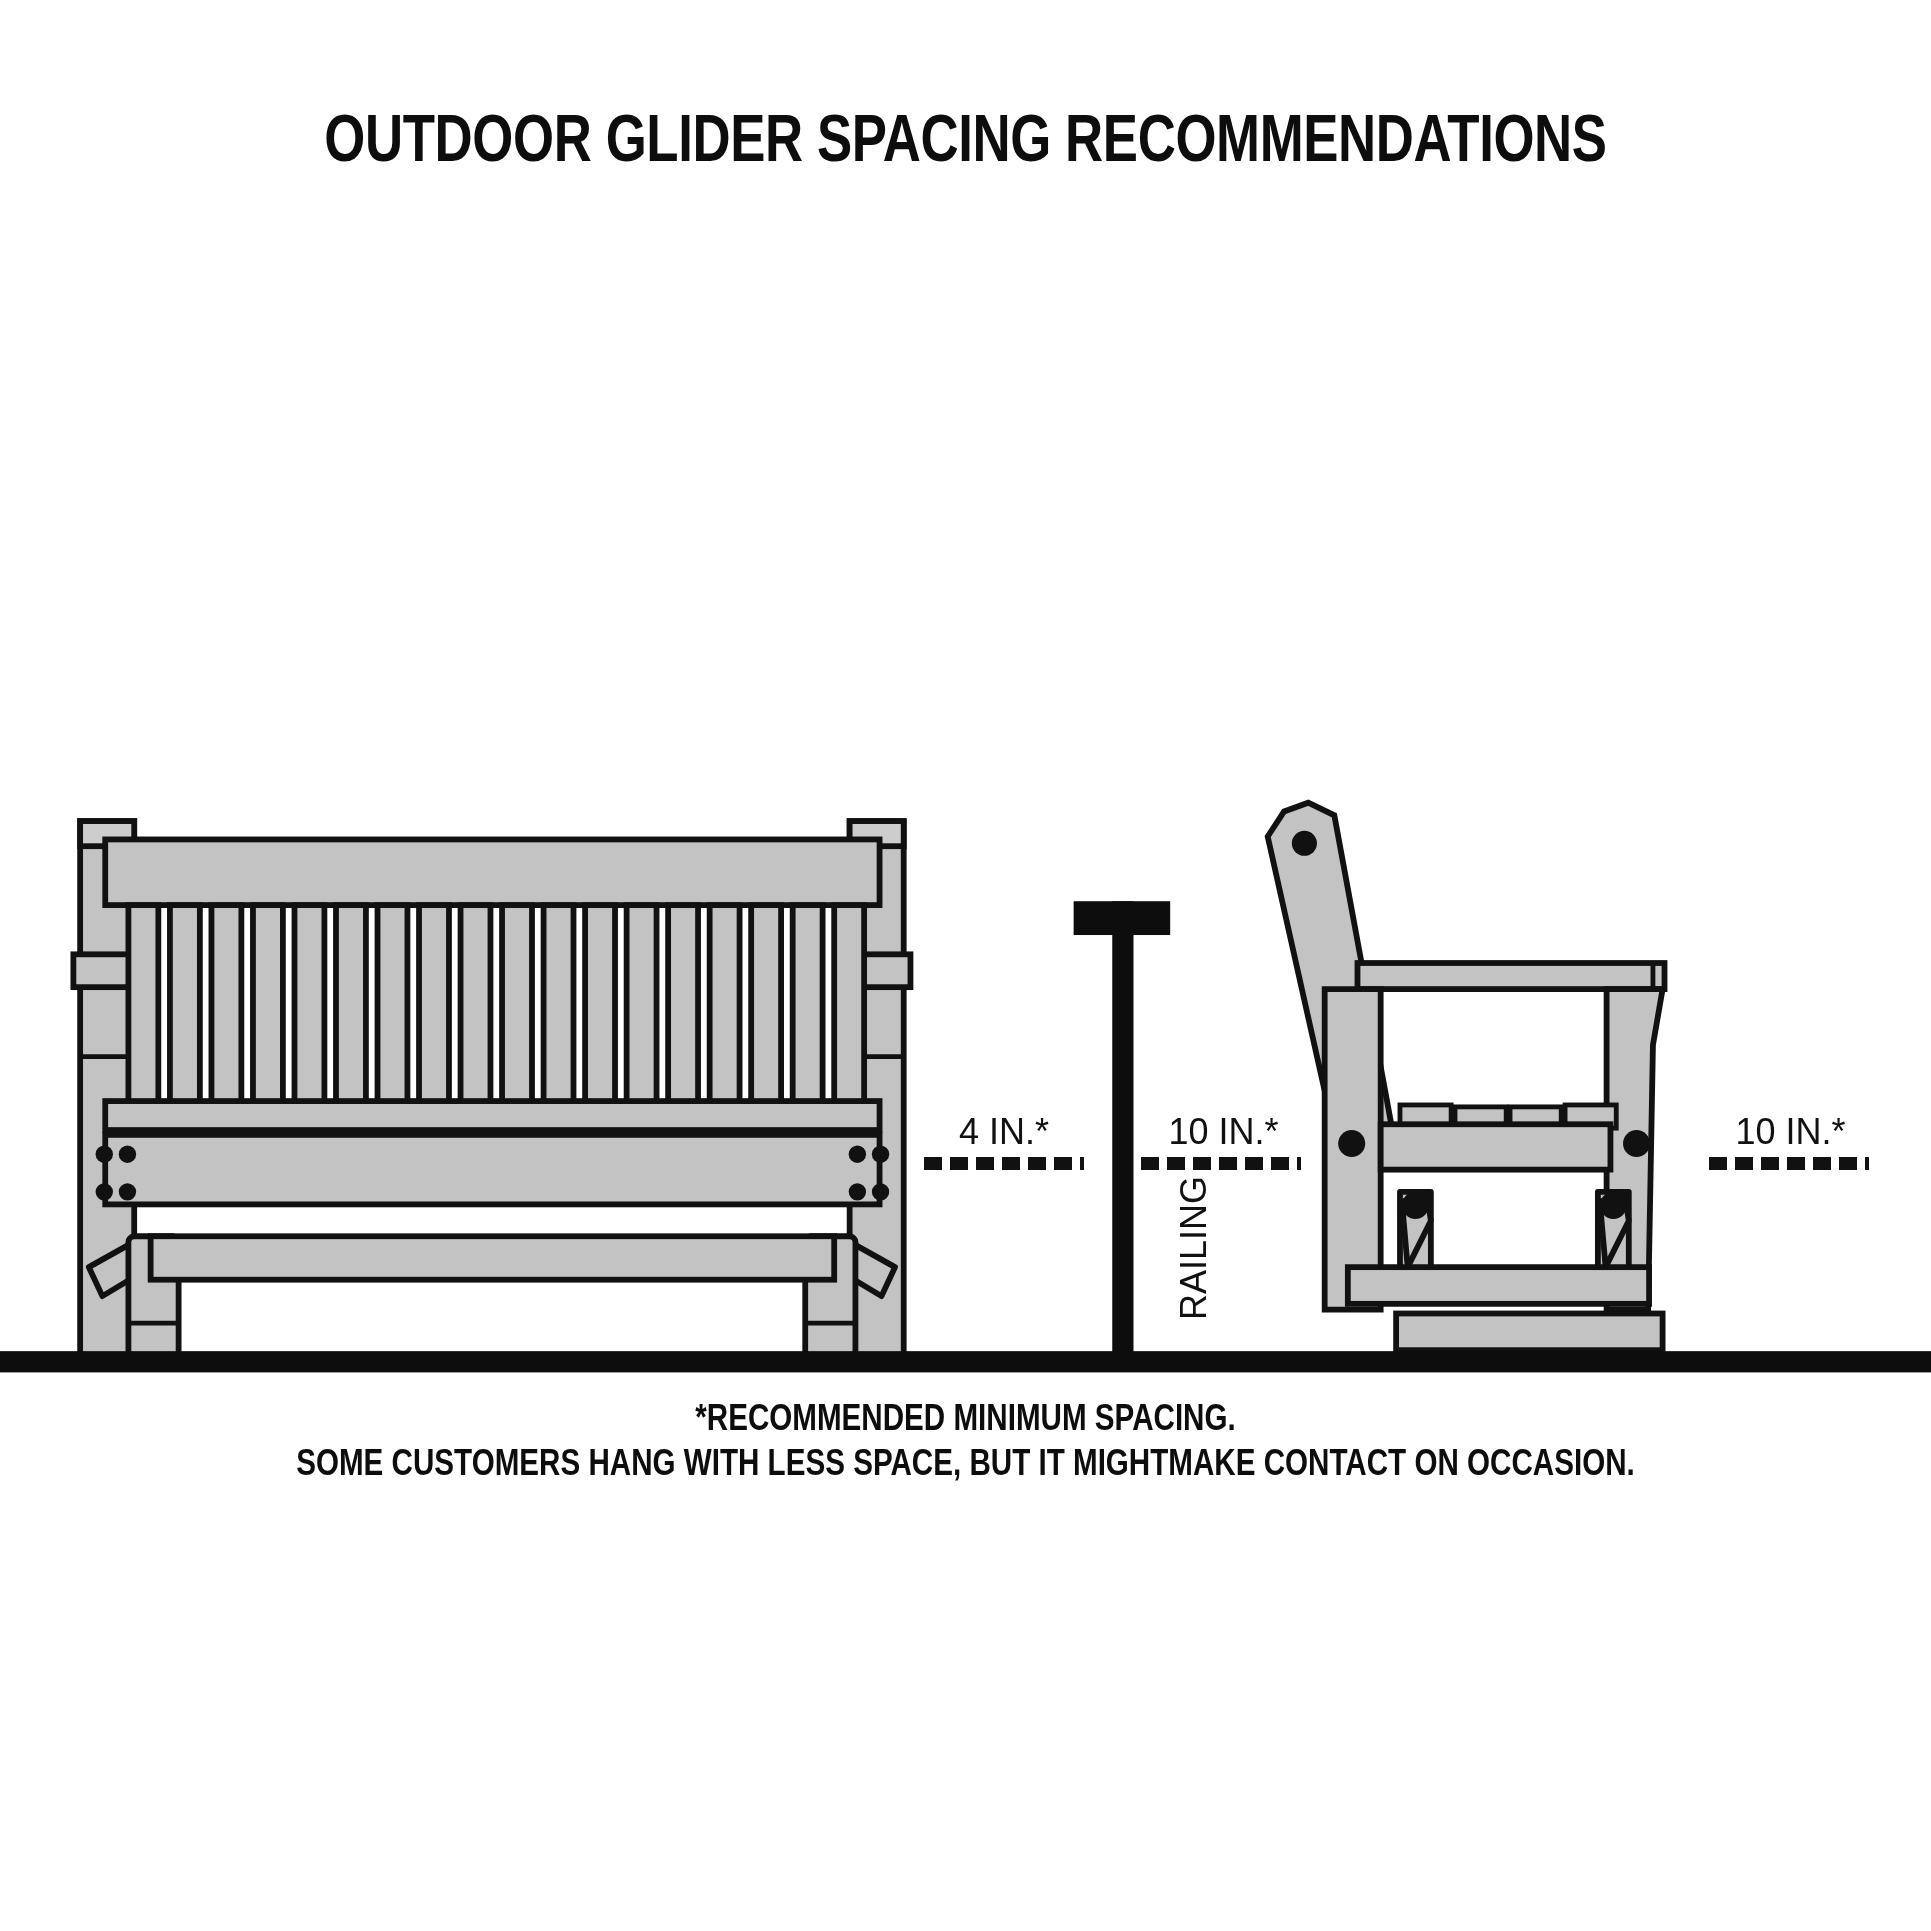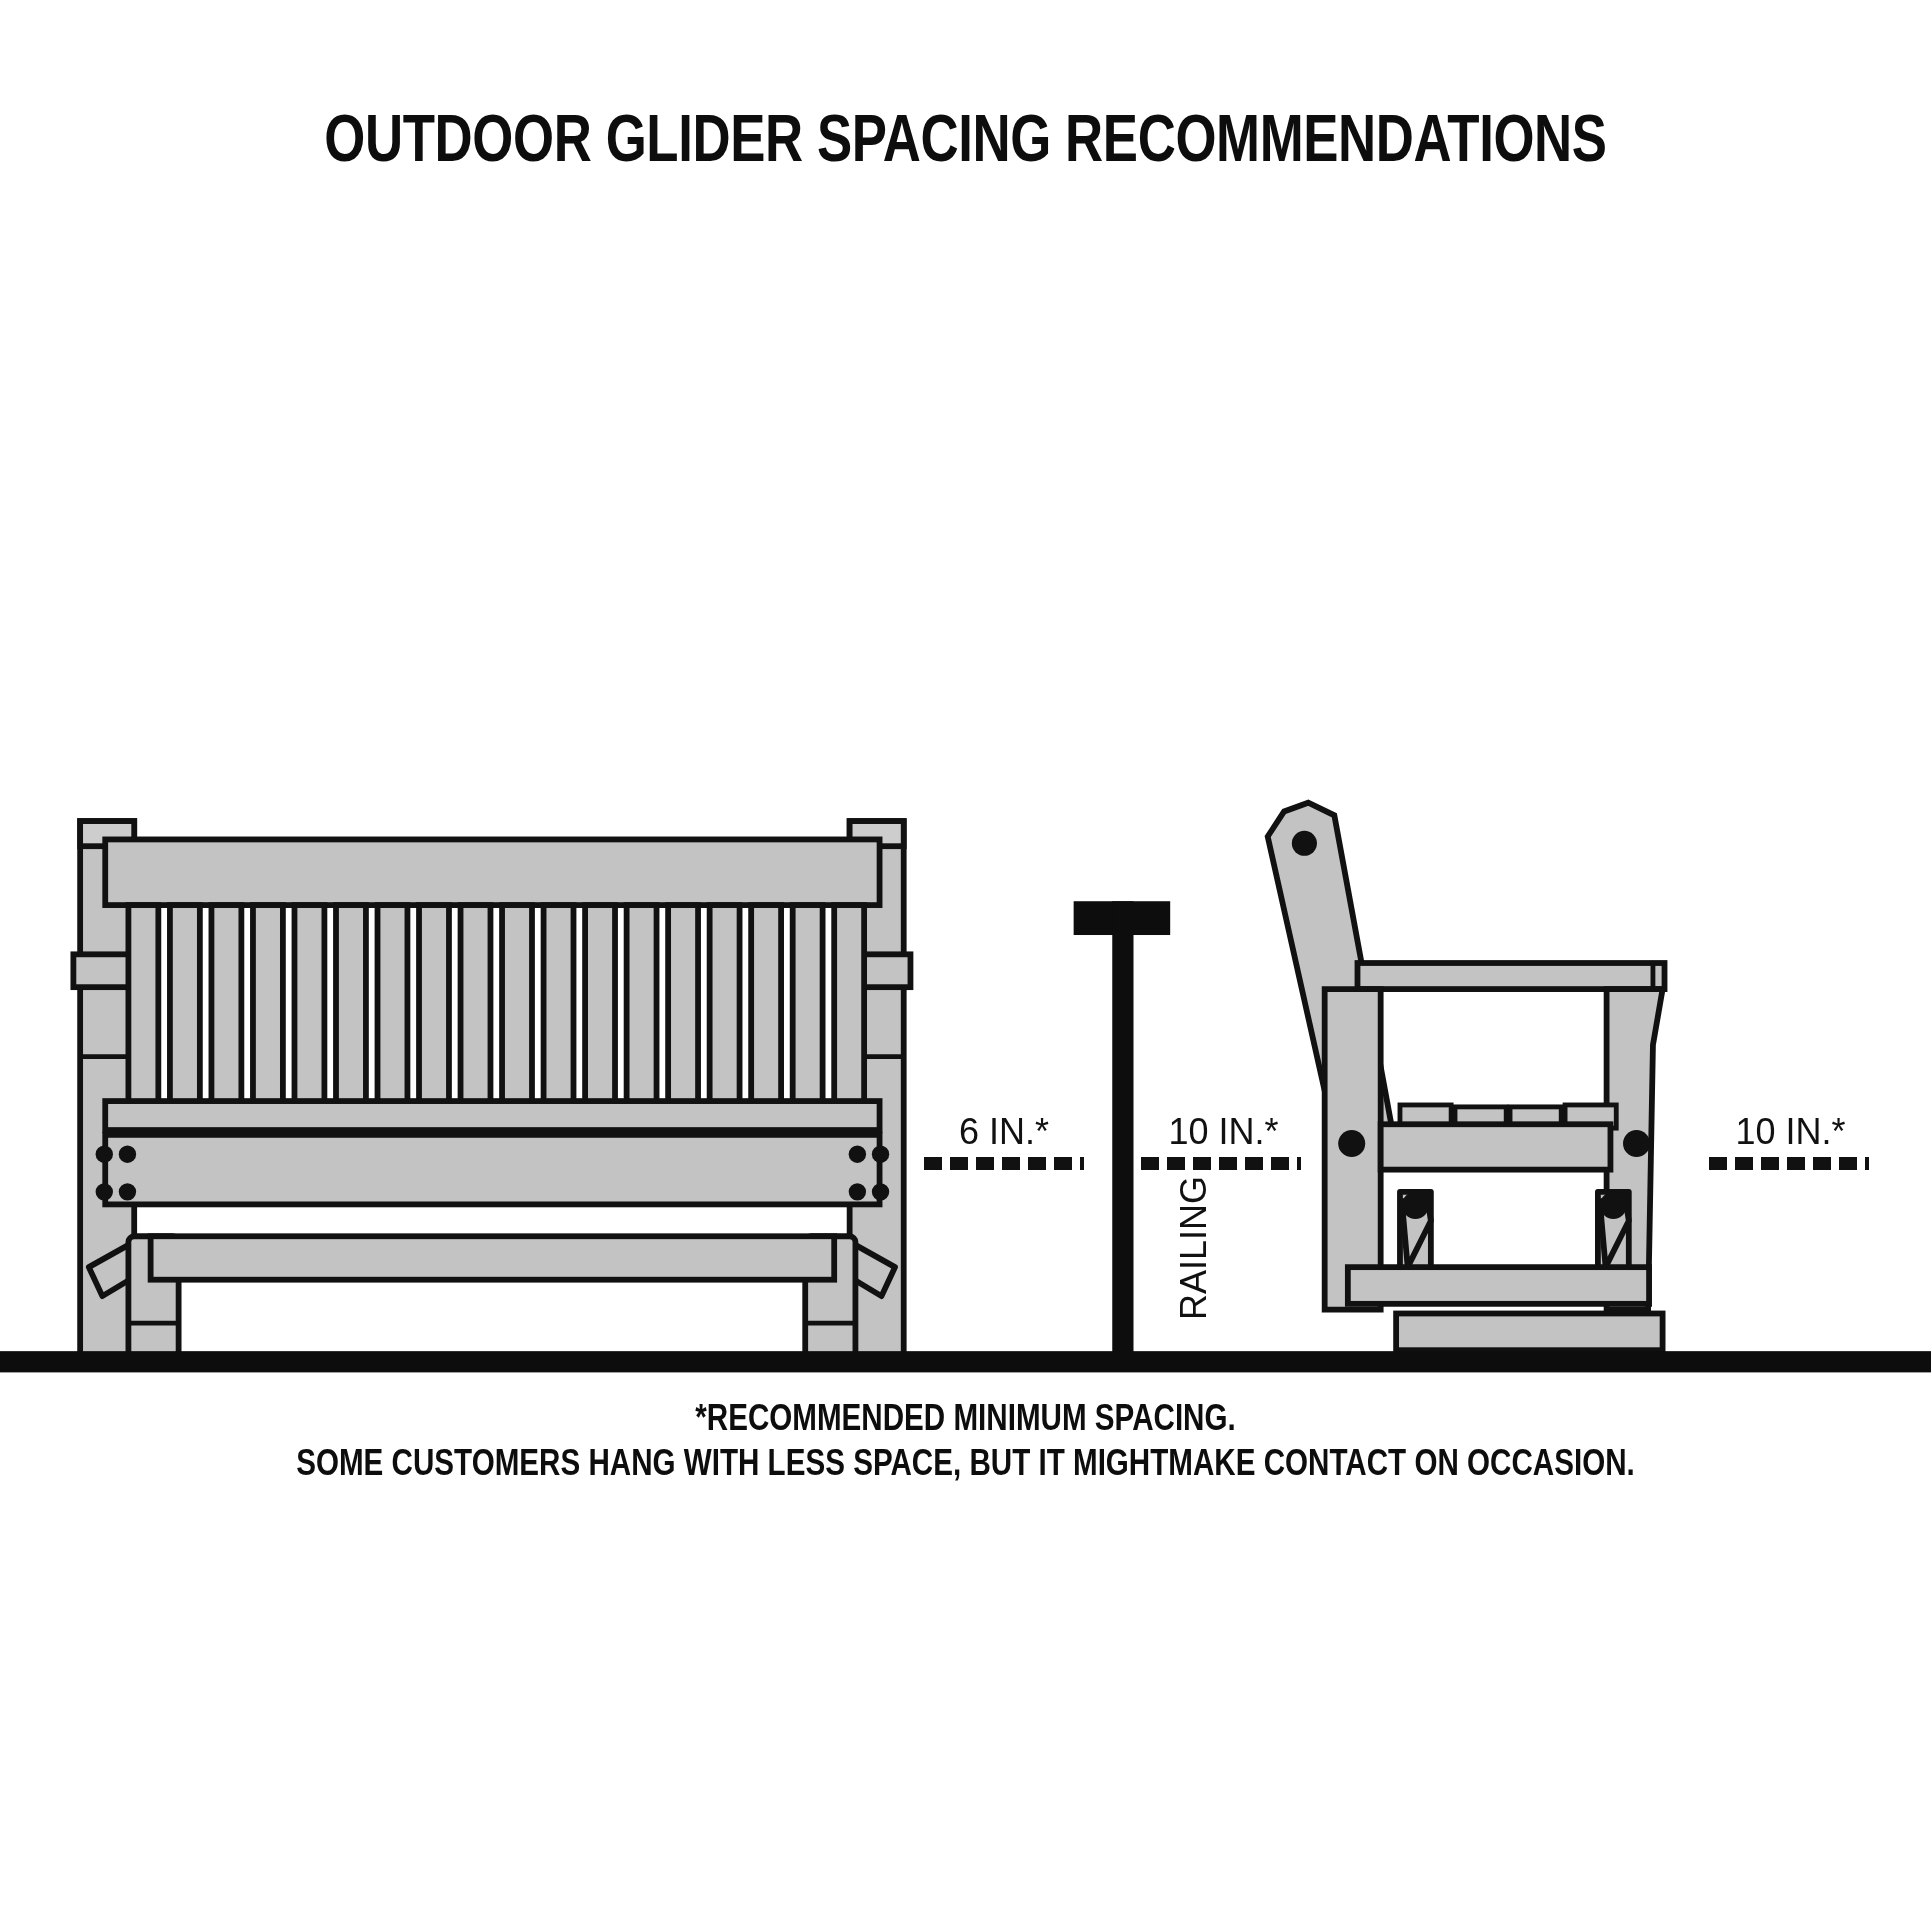--- a/index.html
+++ b/index.html
@@ -241,21 +241,21 @@
       <rect class="wood" x="1396" y="1300" width="312" height="38"></rect>
 
       <rect class="wood" x="1446" y="1348" width="276" height="38"></rect>
 
     </g>
 
     <rect class="blk" x="0" y="1387" width="2000" height="22"></rect>
 
   </svg>
 
-  <div class="dim-label" style="left:917px; top:1102px; width:174px;">6 IN.*</div>
+  <div class="dim-label" style="left:917px; top:1102px; width:174px;">4 IN.*</div>
   <div class="dim-line" style="left:924px; top:1145px; width:160px;"></div>
 
   <div class="dim-label" style="left:1132px; top:1102px; width:183px;">10 IN.*</div>
   <div class="dim-line" style="left:1141px; top:1145px; width:160px;"></div>
 
   <div class="dim-label" style="left:1699px; top:1102px; width:183px;">10 IN.*</div>
   <div class="dim-line" style="left:1709px; top:1145px; width:160px;"></div>
 
   <div id="railing-label" style="left:1173px; top:1308px;">RAILING</div>
 

